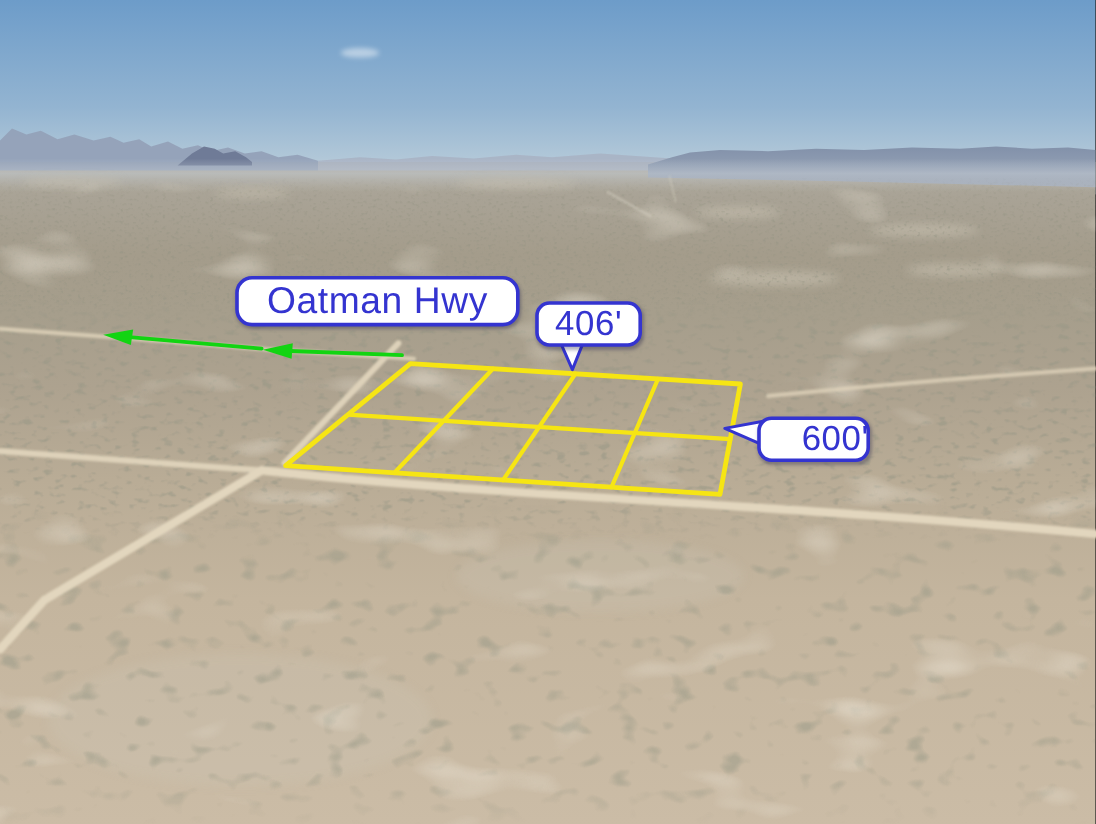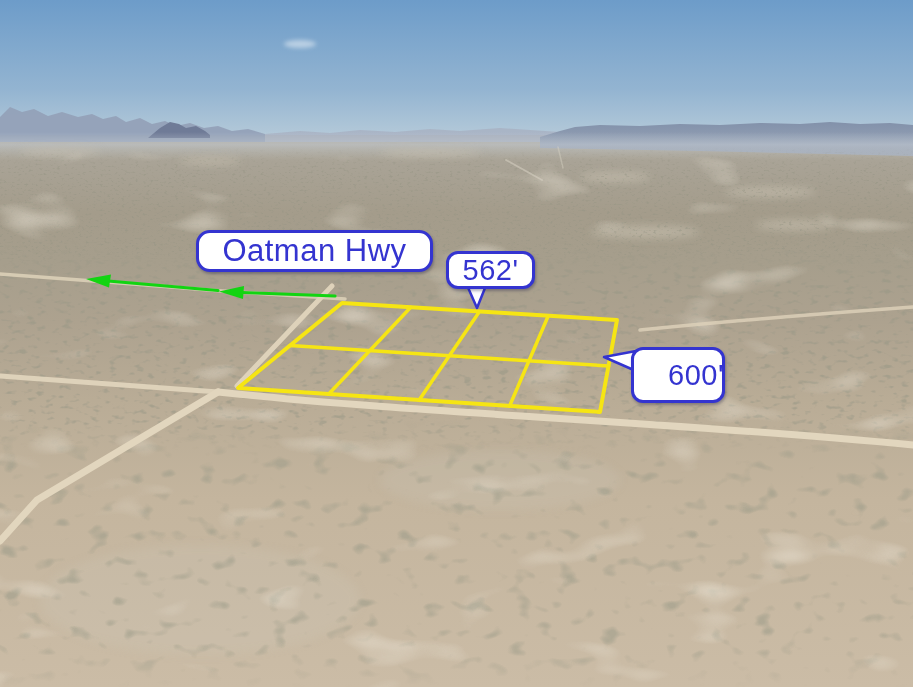--- a/index.html
+++ b/index.html
@@ -21,21 +21,21 @@
     border:3px solid var(--annotation-blue);
     color:var(--annotation-blue);
     box-shadow:1px 2px 3px rgba(30,30,70,.35);
     box-sizing:border-box;
     white-space:nowrap;
     font-weight:400;
     letter-spacing:.5px;
   }
   .bubble.hwy{left:156px;top:230px;width:237px;height:42px;border-radius:14px;font-size:31px;margin-left:40px;}
   .bubble.dim1{left:446px;top:251px;width:89px;height:38px;border-radius:12px;font-size:29px;}
-  .bubble.dim2{left:631px;top:347px;width:94px;height:56px;border-radius:12px;font-size:29px;padding-left:36px;}
+  .bubble.dim2{left:631px;top:347px;width:94px;height:38px;border-radius:12px;font-size:29px;padding-left:36px;}
   
   .parcel-line{stroke:var(--parcel-outline-yellow);fill:none;stroke-linejoin:round;stroke-linecap:round;}
   .arrow-line{stroke:var(--arrow-green);fill:none;stroke-linecap:round;}
   .arrow-head{fill:var(--arrow-green);stroke:none;}
   .bubble-tail{fill:var(--bubble-background);stroke:var(--annotation-blue);stroke-width:2.5;stroke-linejoin:round;}
 </style>
 </head>
 <body>
 
 <div class="photo">
@@ -167,15 +167,15 @@
       <polygon class="arrow-head" points="86,279 111,274.5 109,287.5"></polygon>
       <line class="arrow-line" stroke-width="3.2" x1="335" y1="296" x2="242" y2="292.5"></line>
       <polygon class="arrow-head" points="219,291.5 244,286 243,299"></polygon>
     </g>
 
     <polygon class="bubble-tail" points="466,283 487,283 477,308"></polygon>
     <polygon class="bubble-tail" points="636,351 636,371 604,357"></polygon>
   </svg>
 
   <div class="bubble hwy">Oatman Hwy</div>
-  <div class="bubble dim1">562'</div>
+  <div class="bubble dim1">406'</div>
   <div class="bubble dim2">600'</div>
 </div>
 
 </body></html>

